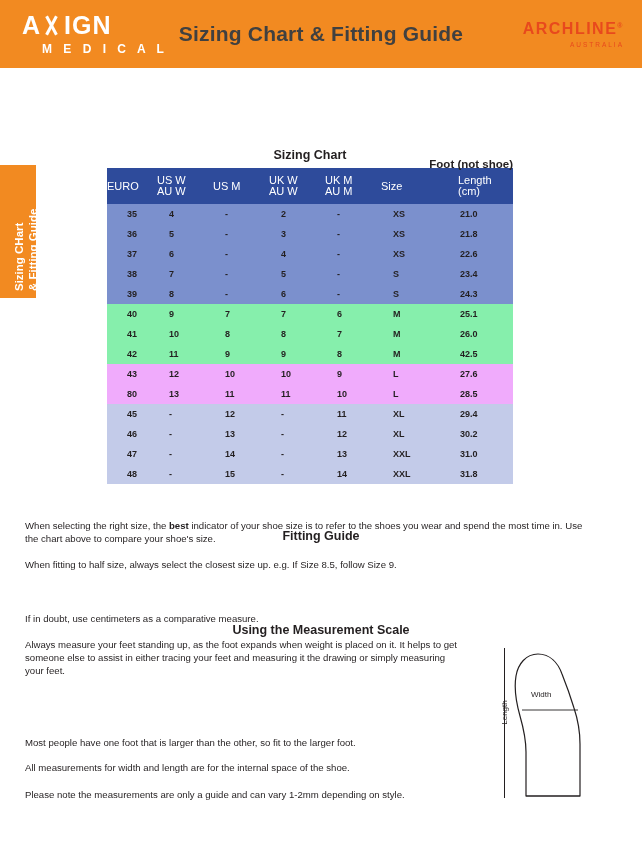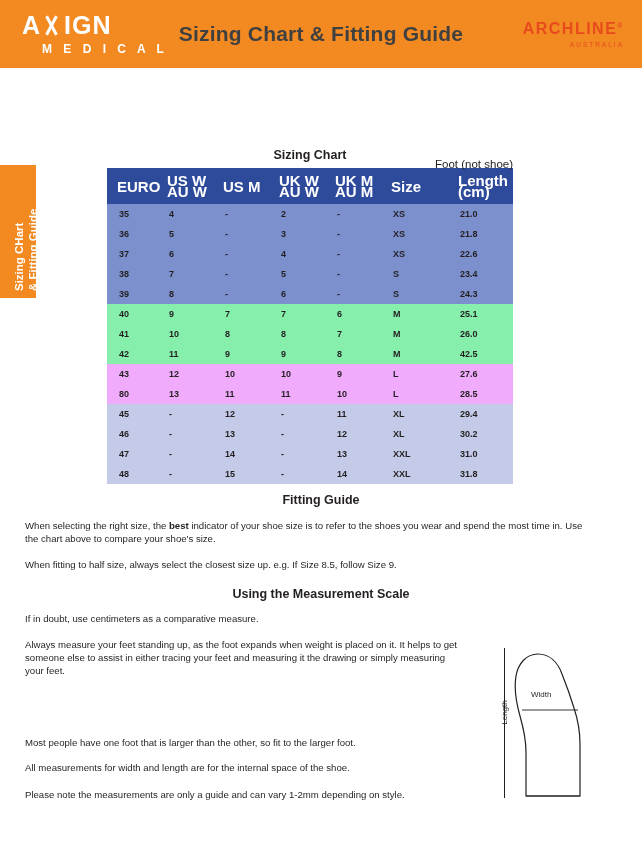--- a/index.html
+++ b/index.html
@@ -133,50 +133,50 @@
     font-size: 12.5px;
     font-weight: bold;
     margin-bottom: 6px;
     color: #231f20;
   }
   .foot-label {
     position: absolute;
     right: 0;
     top: 10px;
     font-size: 11.5px;
-    font-weight: normal;
+    font-weight: bold;
     color: #231f20;
     margin-left: 48px;
   }
   table.sizing {
     border-collapse: collapse;
     width: 406px;
     table-layout: fixed;
   }
   table.sizing th {
     background: #2e4b9b;
     color: #ffffff;
-    font-size: 15px;
-    font-weight: bold;
+    font-size: 11px;
+    font-weight: normal;
     text-align: left;
-    padding: 7px 0 7px 10px;
+    padding: 7px 0 7px 0;
     line-height: 11px;
     height: 34px;
     vertical-align: middle;
   }
   table.sizing th.last { padding-left: 12px; }
   table.sizing td {
     font-size: 9px;
     font-weight: bold;
     color: #231f20;
     padding: 5px 0 5px 12px;
     height: 20px;
     border: none;
   }
-  table.sizing td.first { padding-left: 12px; }
+  table.sizing td.first { padding-left: 20px; }
   table.sizing td.lastcol { padding-left: 14px; }
   tr.band-a td { background: #7b90cd; }
   tr.band-b td { background: #86efac; }
   tr.band-c td { background: #f0abfc; }
   tr.band-d td { background: #c3cbe9; }
 
   
   col.c-euro { width: 50px; }
   col.c-usw  { width: 56px; }
   col.c-usm  { width: 56px; }
@@ -184,20 +184,21 @@
   col.c-ukm  { width: 56px; }
   col.c-size { width: 65px; }
   col.c-len  { width: 67px; }
 
   
   .section-title {
     text-align: center;
     font-size: 12.5px;
     font-weight: bold;
     color: #231f20;
+    margin-top: 36px;
   }
   .para {
     font-size: 9.6px;
     line-height: 13px;
     color: #231f20;
   }
   .para b { font-weight: bold; }
 
   #fitting-title { position: absolute; left: 0; right: 0; top: 493px; }
   #p1 { position: absolute; left: 25px; top: 519px; width: 568px; }

